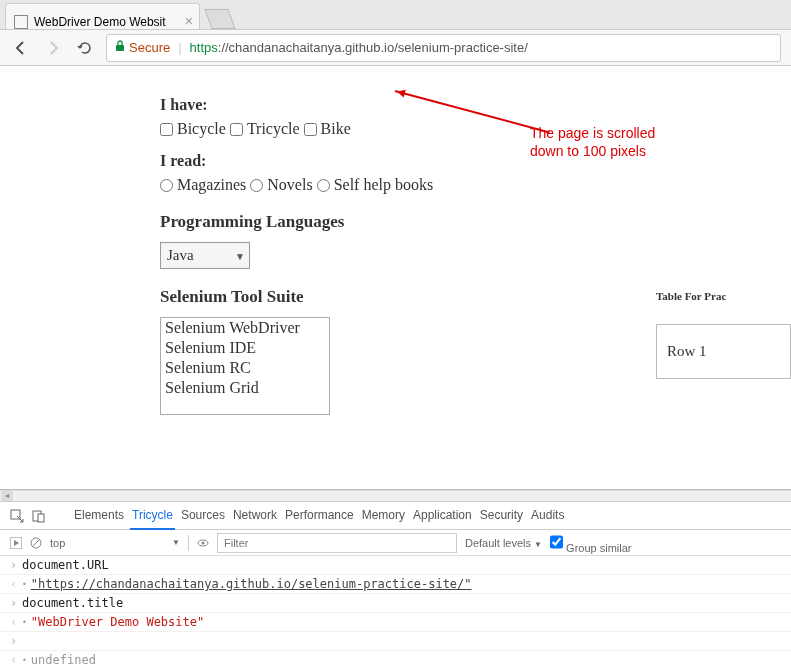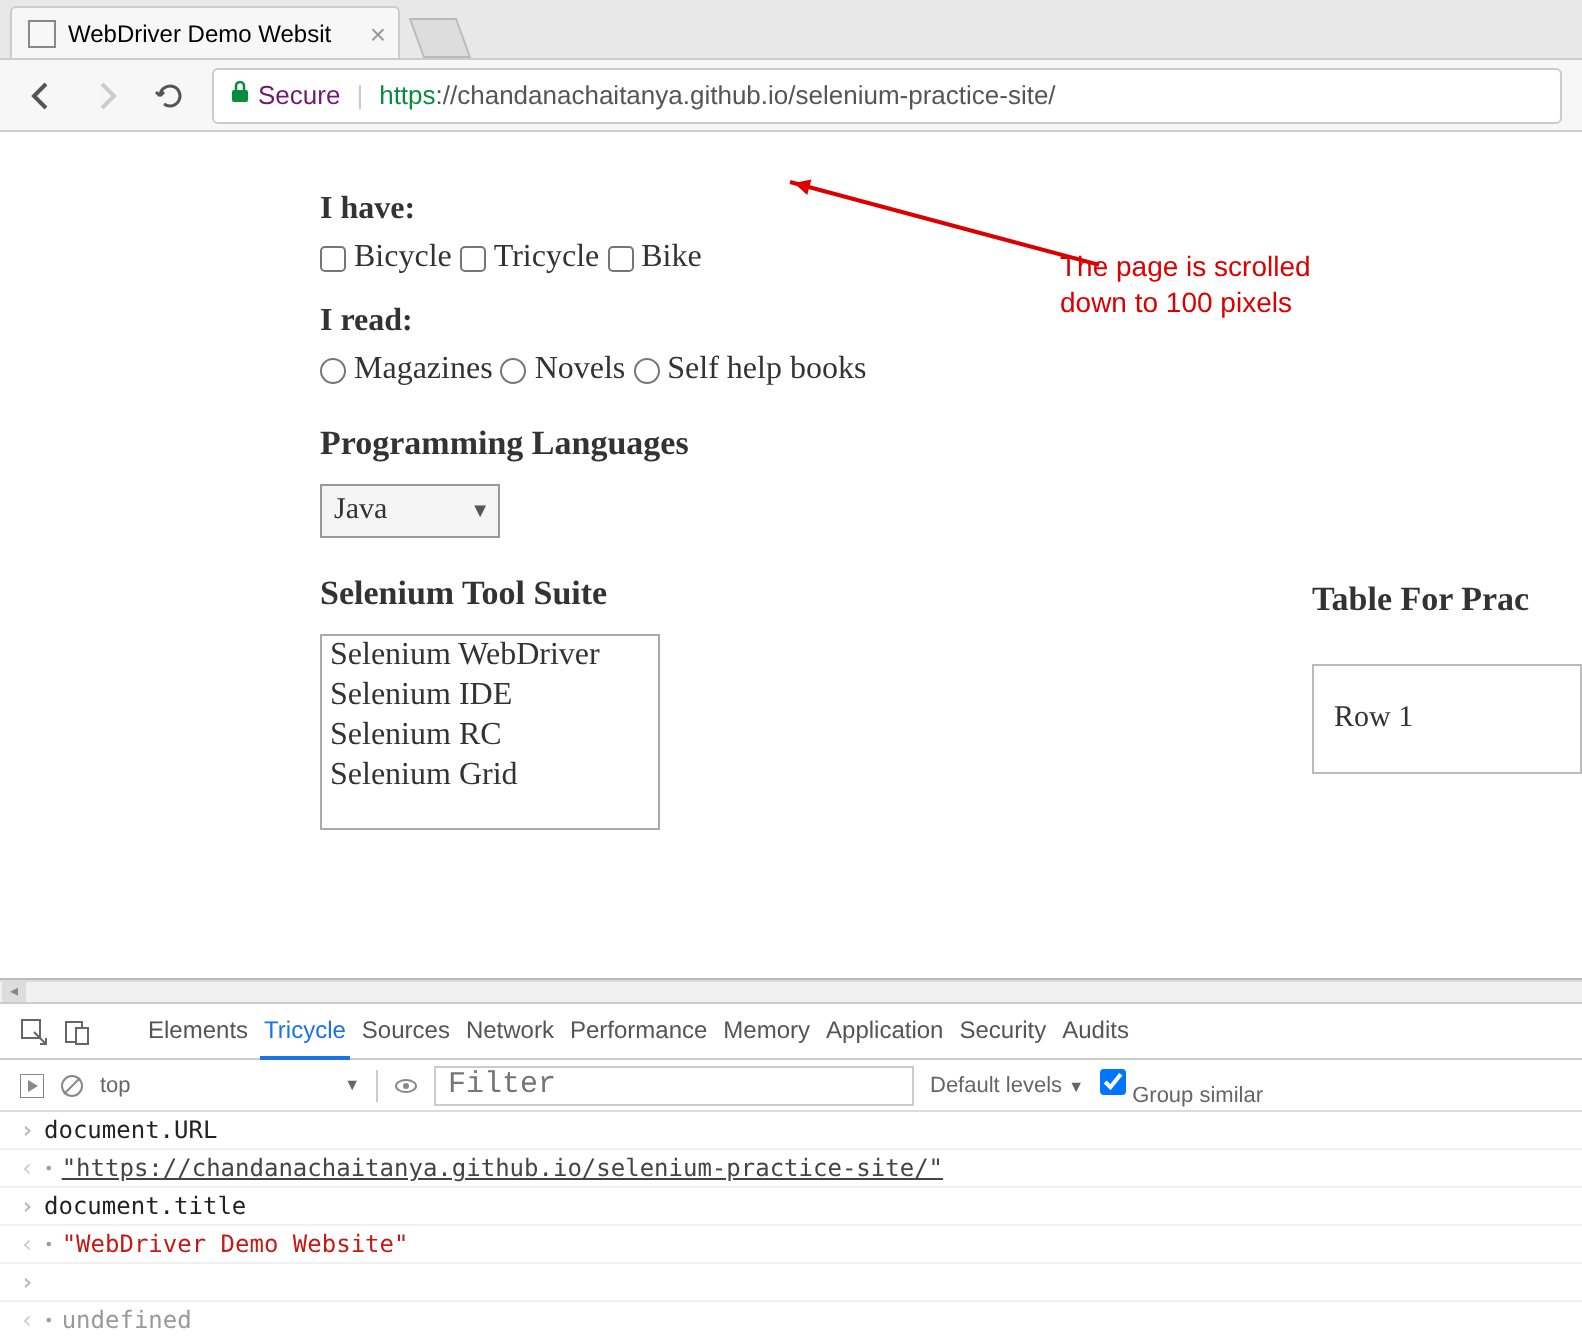--- a/index.html
+++ b/index.html
@@ -1,71 +1,71 @@
 <!DOCTYPE html>
 <html><head>
 <meta charset="utf-8">
 <style>
   * { box-sizing: border-box; margin: 0; padding: 0; }
   body { font-family: Arial, sans-serif; font-size: 13px; background: #fff; width: 791px; height: 669px; overflow: hidden; position: relative; }
   
   
   .tab-bar { background: #e8e8e8; height: 30px; display: flex; align-items: flex-end; padding-left: 5px; border-bottom: 1px solid #ccc; }
-  .tab { background: #f7f7f7; height: 26px; width: 195px; display: flex; align-items: center; padding: 12px 8px; border: 1px solid #ccc; border-bottom: none; border-radius: 3px 3px 0 0; font-size: 12px; position: relative; }
+  .tab { background: #f7f7f7; height: 26px; width: 195px; display: flex; align-items: flex-end; padding: 0 8px; border: 1px solid #ccc; border-bottom: none; border-radius: 3px 3px 0 0; font-size: 12px; position: relative; }
   .tab-icon { width: 14px; height: 14px; border: 1px solid #888; margin-right: 6px; }
   .tab-close { position: absolute; right: 6px; font-size: 14px; color: #999; }
   .new-tab { width: 24px; height: 20px; background: #ddd; margin-left: 8px; transform: skewX(20deg); border: 1px solid #bbb; }
   
   .nav-bar { background: #f7f7f7; height: 36px; display: flex; align-items: center; padding: 0 10px; border-bottom: 1px solid #ccc; }
   .nav-btn { width: 22px; height: 22px; display: flex; align-items: center; justify-content: center; color: #666; margin-right: 10px; }
   .nav-btn.disabled { color: #ccc; }
   .url-bar { flex: 1; height: 28px; border: 1px solid #ccc; border-radius: 3px; background: #fff; display: flex; align-items: center; padding: 0 8px; font-size: 13px; }
   .secure-icon { color: #0a8c3e; margin-right: 4px; font-size: 12px; }
-  .secure-text { color: #701a75; margin-right: 8px; font-size: 13px; }
+  .secure-text { color: #c2410c; margin-right: 8px; font-size: 13px; }
   .url-sep { color: #ccc; margin-right: 8px; }
   .url-proto { color: #0a8c3e; }
   .url-rest { color: #555; }
   
   
   .page { padding: 30px 0 0 160px; font-family: Georgia, serif; color: #333; height: 410px; position: relative; overflow: hidden; }
   .section-label { font-weight: bold; font-size: 16px; margin-bottom: 6px; }
   .section-label2 { font-weight: bold; font-size: 17px; margin: 18px 0 10px; }
   .cb-row { display: flex; flex-wrap: wrap; gap: 6px 4px; margin-bottom: 4px; font-size: 16px; align-items: center; }
   .cb-row label { display: flex; align-items: center; gap: 4px; }
   .cb-row input { margin: 0; }
   
   .select-box { border: 1px solid #999; padding: 4px 20px 4px 6px; font-family: Georgia, serif; font-size: 15px; background: #f5f5f5; width: 90px; position: relative; }
   .select-arrow { position: absolute; right: 4px; top: 50%; transform: translateY(-50%); font-size: 10px; color: #555; }
   
   .listbox { border: 1px solid #aaa; width: 170px; height: 98px; overflow-y: scroll; font-family: Georgia, serif; font-size: 16px; margin-top: 2px; }
   .listbox div { padding: 1px 4px; }
   
   .table-side { position: absolute; right: 0; top: 224px; width: 135px; }
-  .table-title { font-weight: bold; font-size: 17px; font-family: Georgia, serif; }
+  .table-title { font-weight: bold; font-size: 11px; font-family: Georgia, serif; }
   .table-cell { border: 1px solid #bbb; padding: 18px 10px; font-family: Georgia, serif; font-size: 15px; margin-top: 22px; }
   
   
   .anno1 { position: absolute; color: #d00; font-size: 14px; top: 124px; left: 530px; line-height: 1.3; }
   .anno-line1 { position: absolute; top: 90px; left: 395px; width: 160px; height: 2px; background: #d00; transform: rotate(15deg); transform-origin: left center; }
   .anno-line1::after { content: ""; position: absolute; left: -2px; top: -3px; border: 4px solid transparent; border-right: 8px solid #d00; }
   
   .anno2 { position: absolute; color: #d00; font-size: 14px; top: 583px; left: 500px; line-height: 1.3; }
   .anno-line2 { position: absolute; top: 604px; left: 465px; width: 38px; height: 2px; background: #d00; transform: rotate(-12deg); transform-origin: right center; }
   .anno-line2::after { content: ""; position: absolute; left: -2px; top: -3px; border: 4px solid transparent; border-right: 8px solid #d00; }
   
   
   .devtools { border-top: 1px solid #bbb; background: #fff; position: absolute; bottom: 0; left: 0; right: 0; height: 180px; display: flex; flex-direction: column; }
   .dt-scroll { height: 12px; background: #f0f0f0; border-top: 1px solid #ddd; border-bottom: 1px solid #ccc; display: flex; align-items: center; padding-left: 1px; }
   .dt-scroll-btn { width: 12px; height: 10px; background: #ddd; font-size: 8px; text-align: center; line-height: 10px; color: #888; }
   .dt-tabs { height: 28px; display: flex; align-items: center; padding: 0 10px; border-bottom: 1px solid #ccc; gap: 18px; font-size: 12px; color: #555; }
   .dt-tabs .sel-ico { display: flex; gap: 8px; margin-right: 8px; }
   .dt-tab { padding: 6px 2px; }
   .dt-tab.active { color: #1a73e8; border-bottom: 2px solid #1a73e8; }
   .dt-filter { height: 26px; display: flex; align-items: center; gap: 8px; padding: 0 10px; border-bottom: 1px solid #ddd; font-size: 11px; color: #666; }
-  .dt-filter input { border: 1px solid #ccc; height: 20px; padding: 0 6px; font-size: 15px; font-family: Liberation Mono, monospace; }
+  .dt-filter input { border: 1px solid #ccc; height: 20px; padding: 0 6px; font-size: 11px; }
   .dt-filter .top-sel { width: 130px; display: flex; align-items: center; }
   .dt-console { flex: 1; font-family: Menlo, Consolas, monospace; font-size: 12px; overflow: auto; }
   .dt-line { display: flex; align-items: center; padding: 2px 10px; border-bottom: 1px solid #f0f0f0; }
   .dt-caret { width: 12px; color: #aaa; }
   .dt-in .dt-caret { color: #888; }
   .dt-in .dt-caret::before { content: "›"; color: #bbb; font-weight: bold; }
   .dt-out .dt-caret::before { content: "‹"; color: #ccc; }
   .dt-black { color: #222; }
   .dt-str { color: #c41a16; }
   .dt-url { color: #444; text-decoration: underline; }

